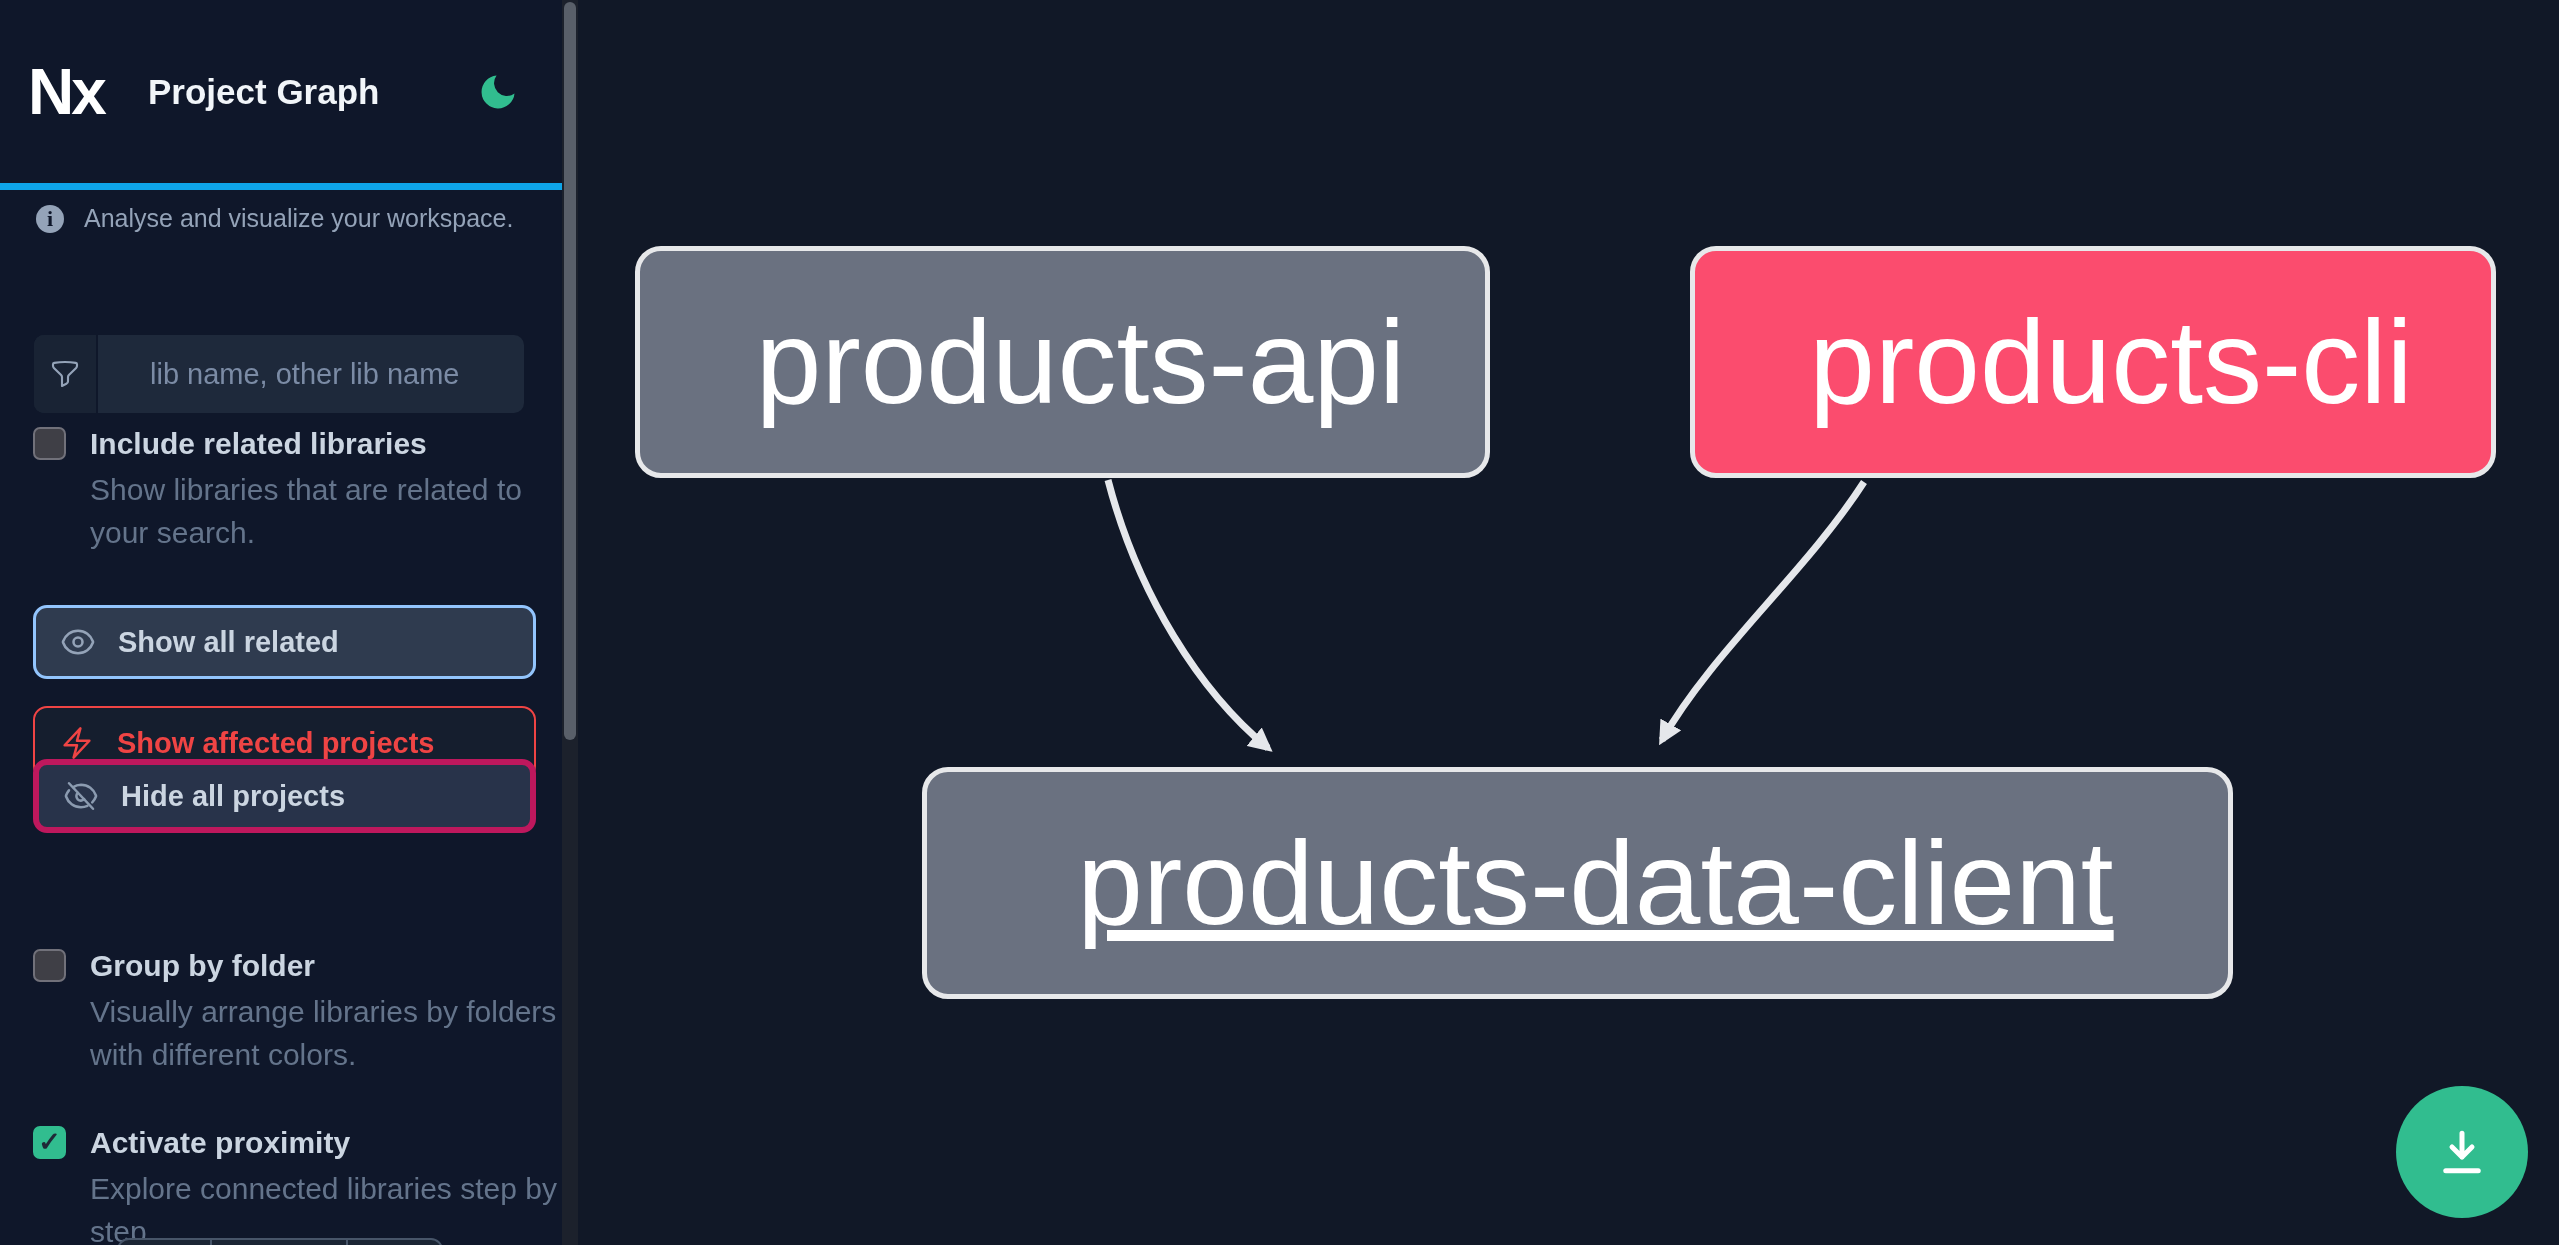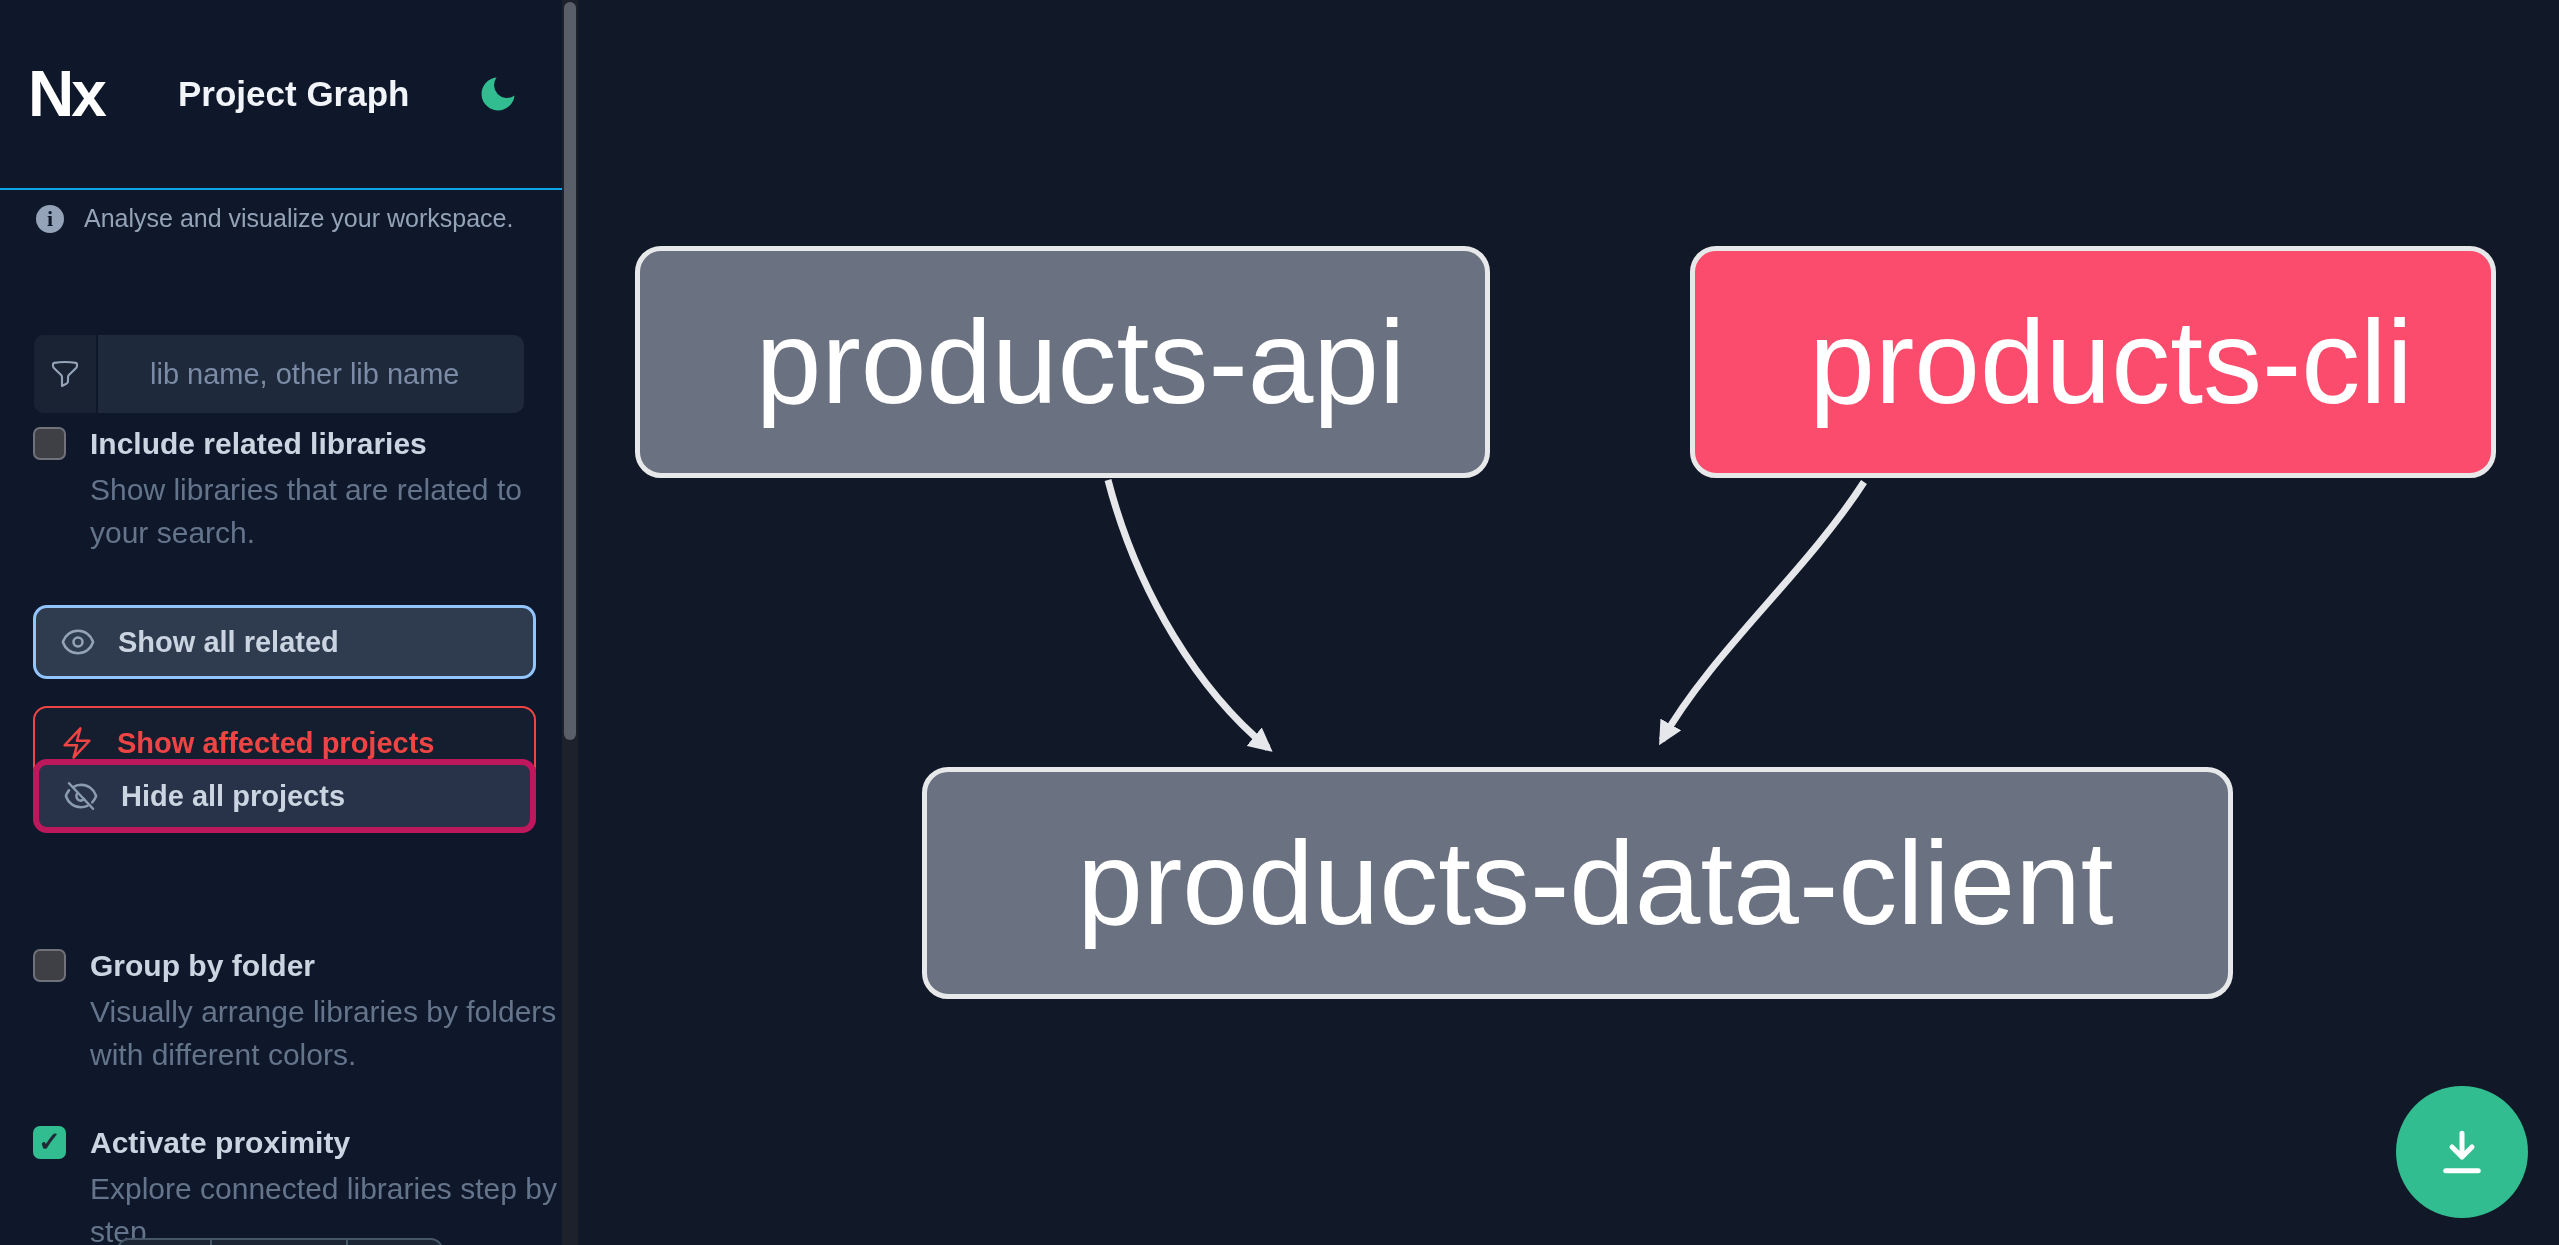--- a/index.html
+++ b/index.html
@@ -18,22 +18,21 @@
     font-family:"Liberation Sans",sans-serif;background:#111827;
   }
   
   .sidebar{
     position:absolute;left:0;top:0;width:562px;height:1245px;
     background:#0f172a;
   }
   .sidebar-header{
     position:absolute;left:0;top:0;width:562px;height:190px;
     display:flex;align-items:center;padding:0 40px 0 28px;
-    border-bottom:2px solid #0ea5e9;
-    gap:30px;
+    border-bottom:7px solid #0ea5e9;
   }
   .nx-logo{
     color:#ffffff;font-size:64px;font-weight:800;letter-spacing:-3px;
     width:120px;flex:0 0 auto;
   }
   .page-title{
     color:#f1f5f9;font-size:35px;font-weight:700;flex:1 1 auto;
   }
   .theme-btn{
     background:none;border:none;cursor:pointer;width:48px;height:48px;
@@ -122,21 +121,21 @@
   .edges-svg{position:absolute;left:0;top:0;width:2559px;height:1245px;pointer-events:none;}
   .node{
     position:absolute;border:5px solid var(--node-border);border-radius:26px;
     display:flex;align-items:center;justify-content:center;cursor:pointer;
     color:#ffffff;font-size:118px;white-space:nowrap;padding-left:36px;
   }
   .node-default{background:var(--node-gray);}
   .node-affected{background:var(--node-affected-pink);}
   #node-api{left:635px;top:246px;width:855px;height:232px;}
   #node-cli{left:1690px;top:246px;width:806px;height:232px;}
-  #node-data{left:922px;top:767px;width:1311px;height:232px;}
+  #node-data{left:922px;top:767px;width:1311px;height:232px;text-decoration:underline;}
   
   .fab{
     position:absolute;left:2396px;top:1086px;width:132px;height:132px;border-radius:50%;
     background:var(--accent-green);border:none;cursor:pointer;
     display:flex;align-items:center;justify-content:center;
   }
   .fab svg{width:60px;height:60px;stroke:#ffffff;fill:none;stroke-width:2;}
 </style>
 </head>
 <body>

